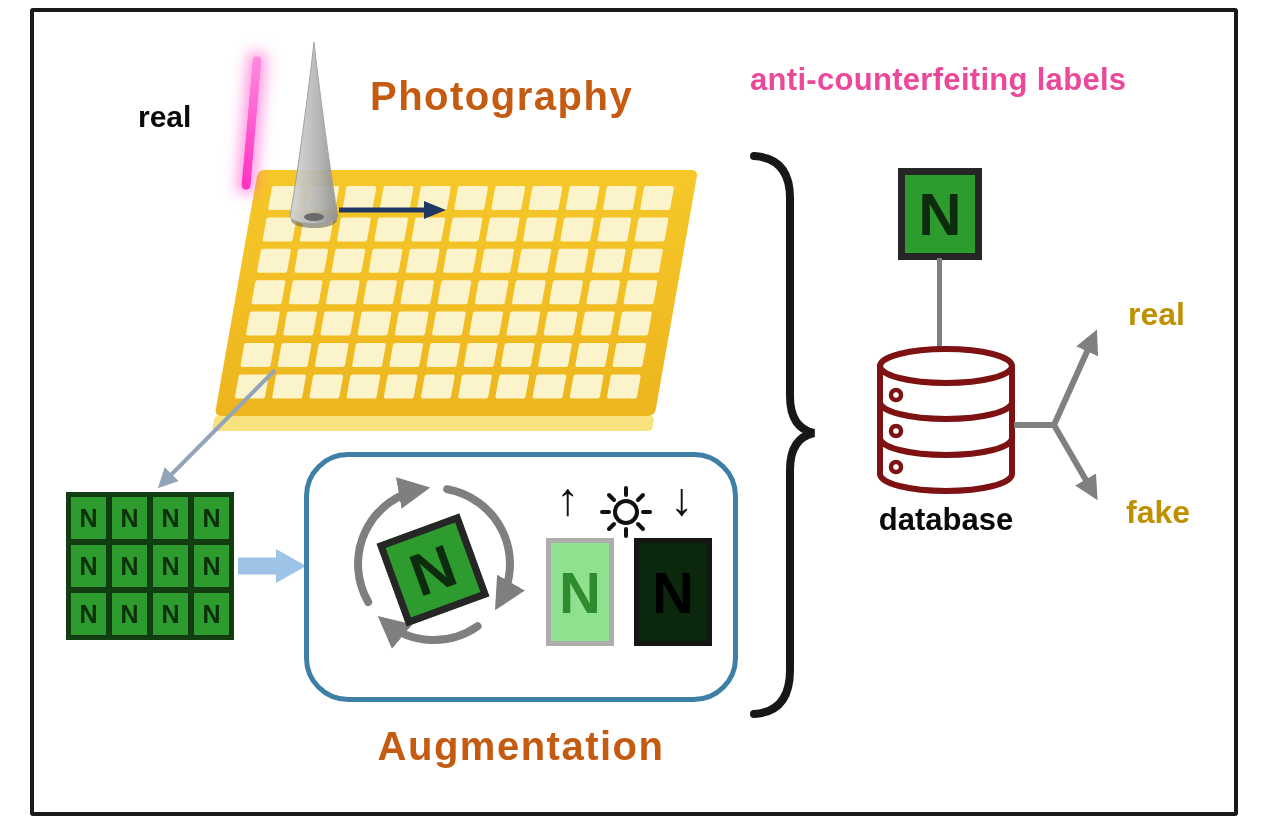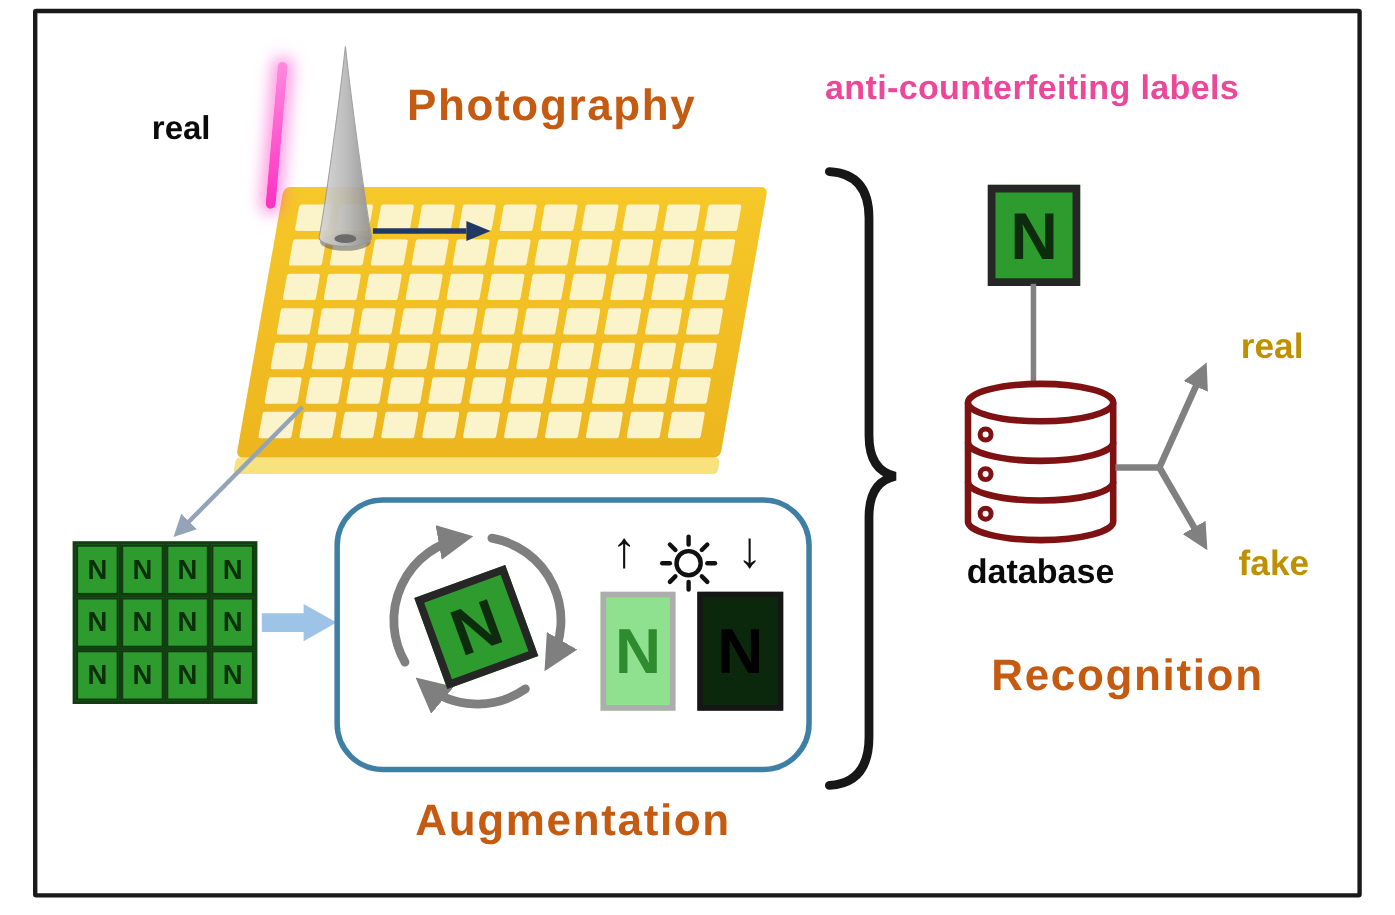--- a/index.html
+++ b/index.html
@@ -255,15 +255,14 @@
       </marker>
     </defs>
     <line x1="4" y1="113" x2="44" y2="113" stroke="#808080" stroke-width="6"></line>
     <line x1="44" y1="113" x2="84" y2="24" stroke="#808080" stroke-width="6" marker-end="url(#mGray)"></line>
     <line x1="44" y1="113" x2="84" y2="182" stroke="#808080" stroke-width="6" marker-end="url(#mGray)"></line>
   </svg>
 
   <div class="abs realfake" style="left:1106px; top:296px;">real</div>
   <div class="abs realfake" style="left:1104px; top:494px;">fake</div>
 
-  <div class="abs h-orange center-text" style="left:880px; top:592px; width:290px;">Recognition</div>
 
 </div>
 
 </body></html>

